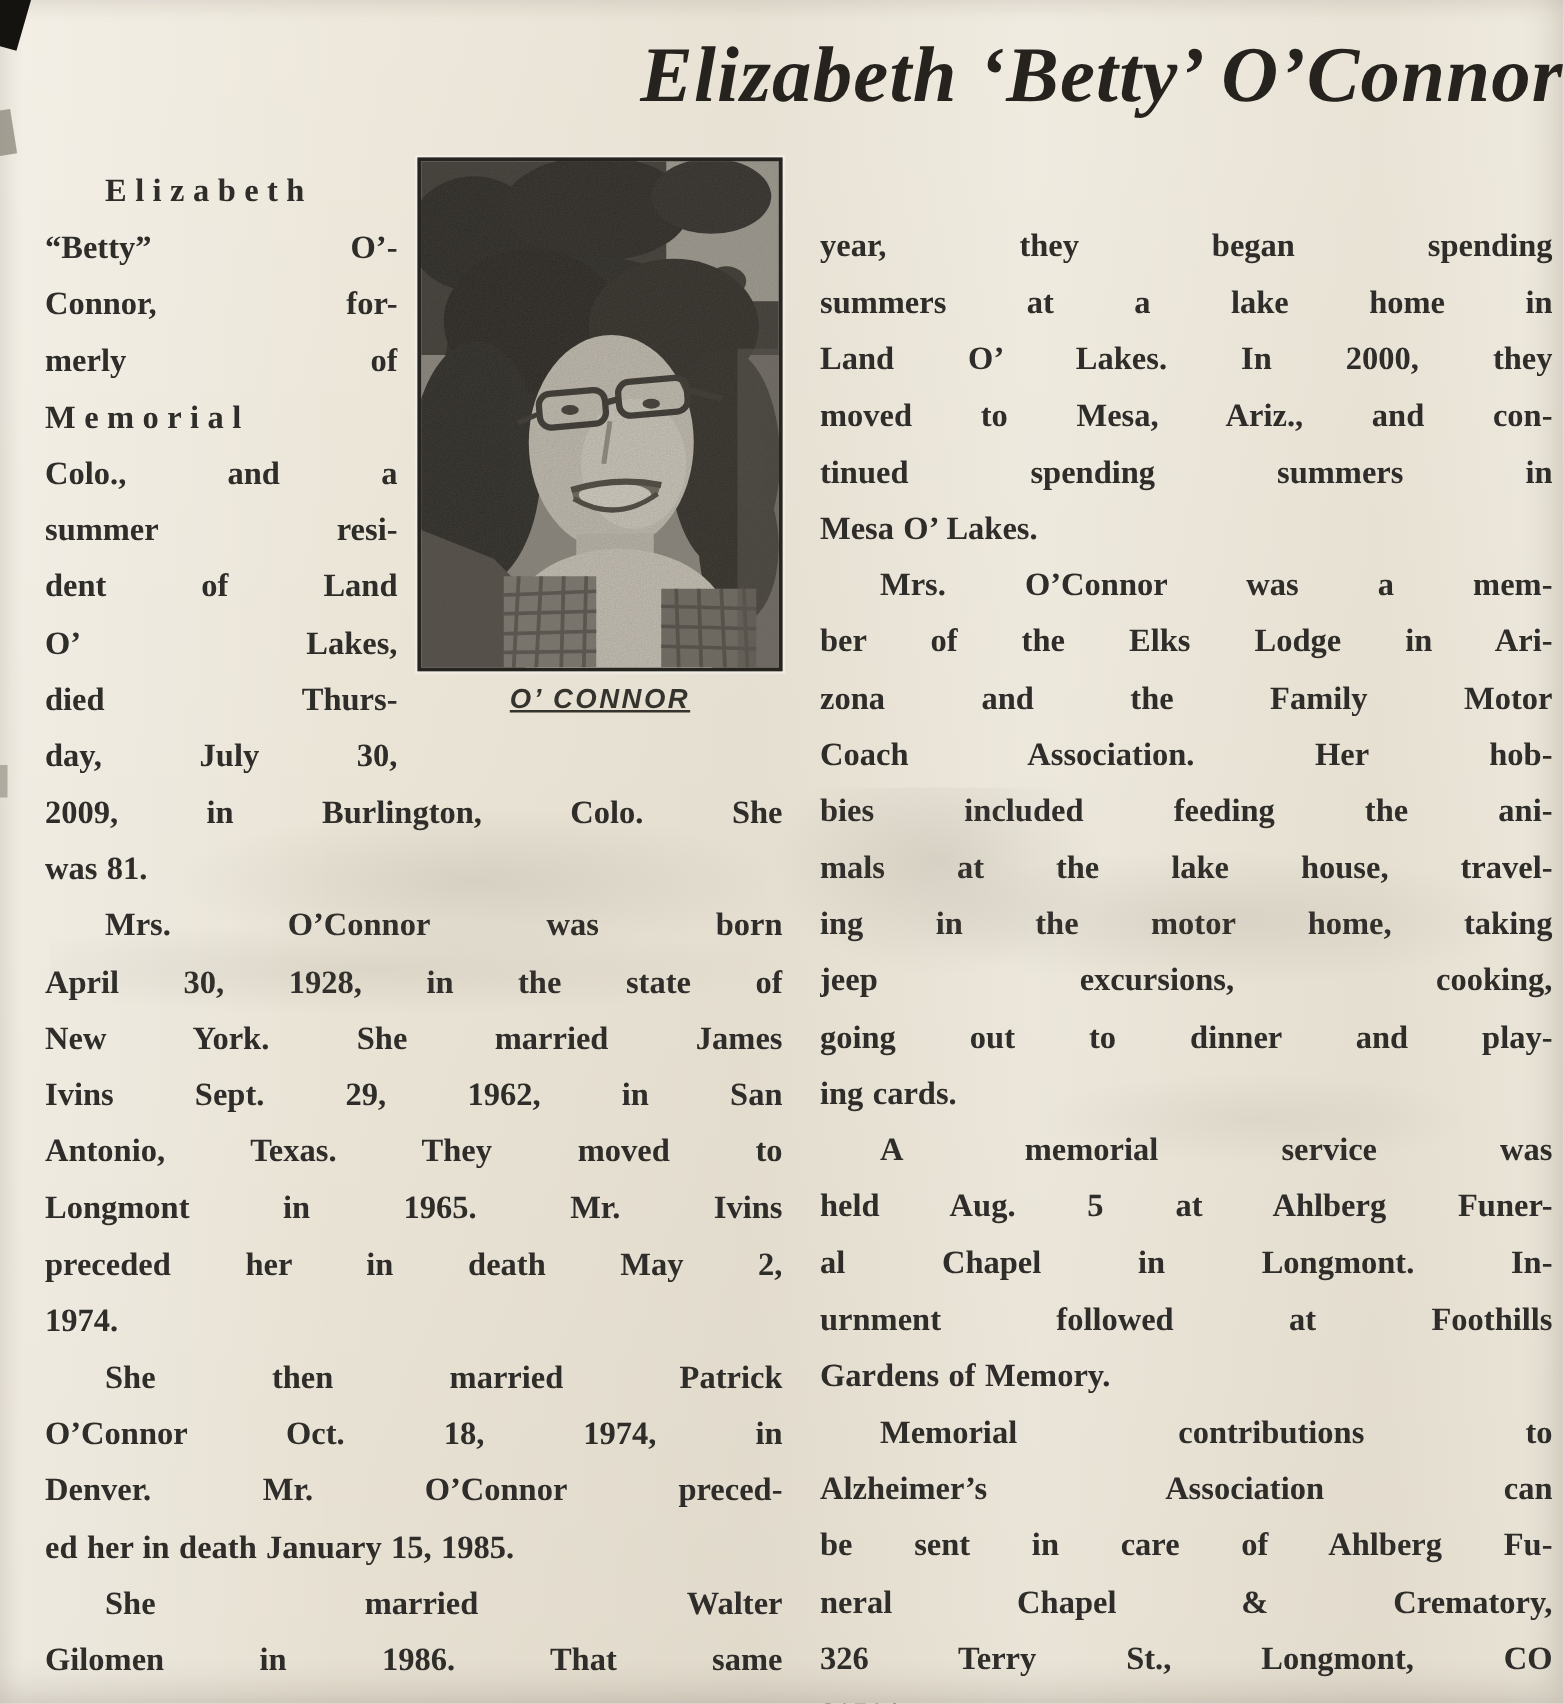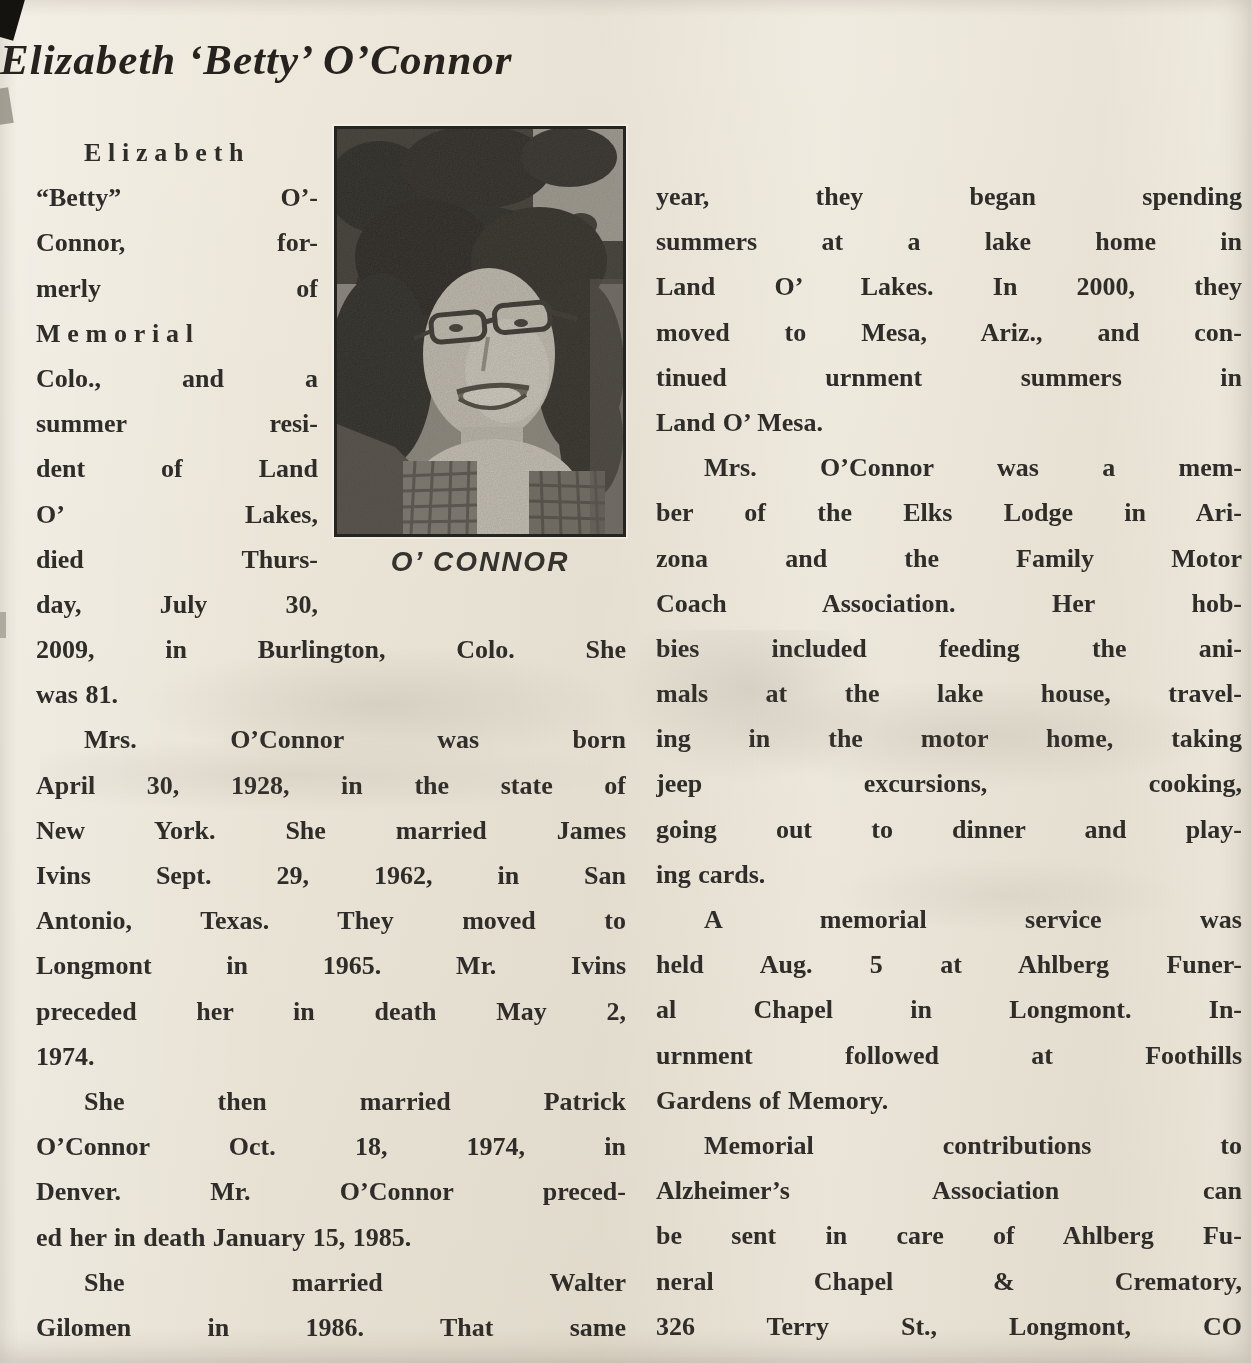--- a/index.html
+++ b/index.html
@@ -14,22 +14,22 @@
     background-color:#ece6d8;
     background-image:
       linear-gradient(90deg, rgba(255,255,255,0.30) 0%, rgba(255,255,255,0.0) 22%,
         rgba(125,112,92,0.05) 48%, rgba(255,255,255,0.12) 66%, rgba(125,112,92,0.04) 88%, rgba(255,255,255,0.10) 100%),
       linear-gradient(180deg, rgba(255,255,255,0.10) 0%, rgba(120,105,85,0.05) 100%);
     box-shadow: inset -8px -10px 26px rgba(70,58,42,0.16), inset 5px 5px 16px rgba(70,58,42,0.07);
     color:#2f2d2a;
   }
   .headline {
     position:absolute; left:0; top:18px; width:100%;
-    text-align:left;
-    font-size:43px; line-height:84px;
+    text-align:right;
+    font-size:63px; line-height:84px;
     font-weight:bold; font-style:italic;
     color:#26231f;
     letter-spacing:1px;
   }
   .col { position:absolute; top:130px; }
   .col-left  { left:36px;  width:590px; }
   .col-right { left:656px; width:586px;margin-top:44px; }
 
   .line {
     height:45.2px; line-height:45.2px;
@@ -53,22 +53,23 @@
     border:3px solid #262420;
     background:#8f8a80;
     box-shadow:0 0 0 2px rgba(255,255,255,0.35);
   }
   .photo-frame svg { display:block; }
   figcaption {
     margin-top:9px;
     text-align:center;
     font-family:"Liberation Sans", sans-serif;
     font-style:italic; font-weight:bold;
-    font-size:28px; letter-spacing:2px;
+    font-size:22px; letter-spacing:2px;
     color:#35332e;
+    text-decoration:underline;
   }
 
   
   .smudge { position:absolute; pointer-events:none; }
   .sm1 { left:140px; top:645px; width:480px; height:120px;
          background:radial-gradient(ellipse at 50% 50%, rgba(95,88,74,0.13), rgba(95,88,74,0) 70%); }
   .sm2 { left:620px; top:630px; width:260px; height:150px;
          background:radial-gradient(ellipse at 50% 40%, rgba(95,88,74,0.14), rgba(95,88,74,0) 72%); }
   .sm3 { left:720px; top:680px; width:500px; height:110px;
          background:radial-gradient(ellipse at 50% 50%, rgba(100,92,76,0.12), rgba(100,92,76,0) 70%); }
@@ -187,22 +188,22 @@
         <div class="line">Gilomen in 1986. That same</div>
       </div>
   </div>
 
   <div class="col col-right">
     <div>
         <div class="line">year, they began spending</div>
         <div class="line">summers at a lake home in</div>
         <div class="line">Land O’ Lakes. In 2000, they</div>
         <div class="line">moved to Mesa, Ariz., and con-</div>
-        <div class="line">tinued urnment summers in</div>
-        <div class="line endline">Land O’ Mesa.</div>
+        <div class="line">tinued spending summers in</div>
+        <div class="line endline">Mesa O’ Lakes.</div>
         <div class="line indent">Mrs. O’Connor was a mem-</div>
         <div class="line">ber of the Elks Lodge in Ari-</div>
         <div class="line">zona and the Family Motor</div>
         <div class="line">Coach Association. Her hob-</div>
         <div class="line">bies included feeding the ani-</div>
         <div class="line">mals at the lake house, travel-</div>
         <div class="line">ing in the motor home, taking</div>
         <div class="line">jeep excursions, cooking,</div>
         <div class="line">going out to dinner and play-</div>
         <div class="line endline">ing cards.</div>

